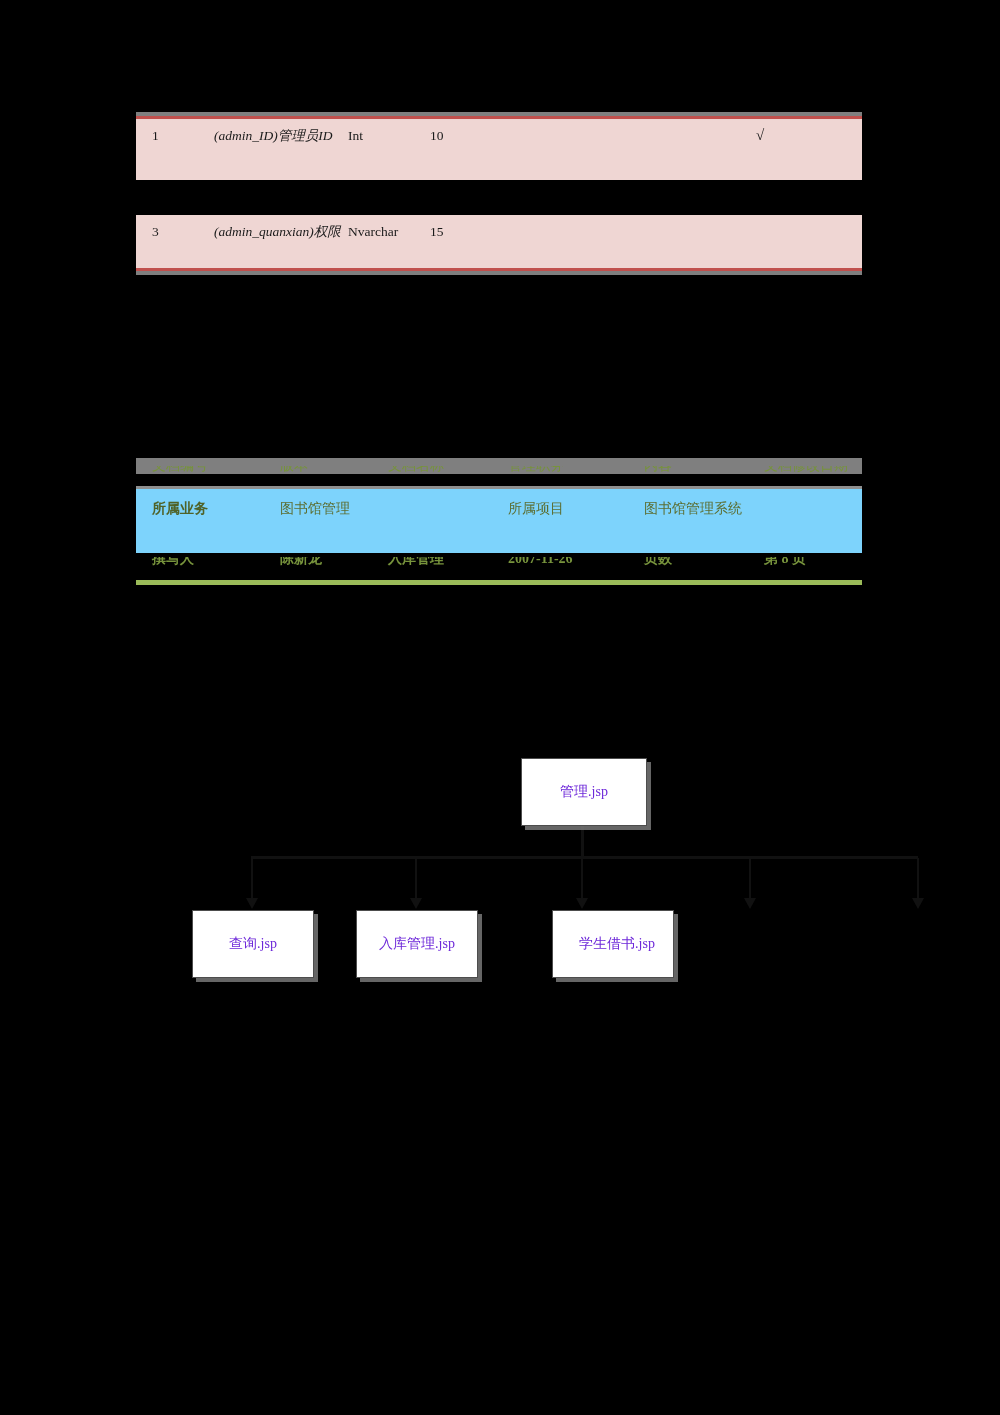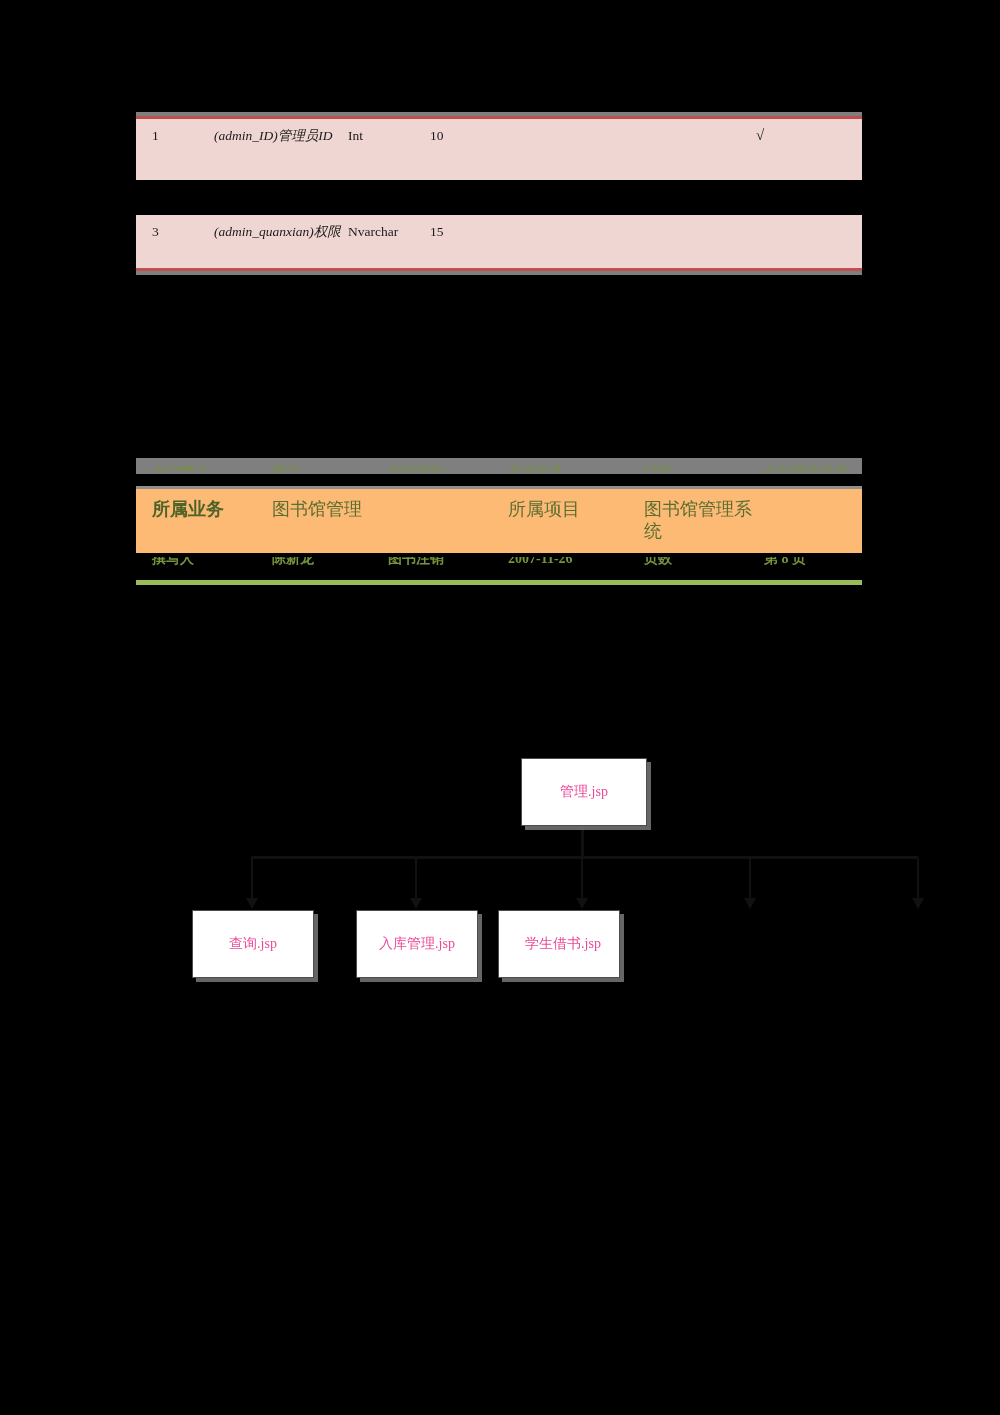--- a/index.html
+++ b/index.html
@@ -94,23 +94,23 @@
   .green-rule-grey {
     position: absolute;
     left: 0; top: 28px;
     width: 726px; height: 3px;
     background: #8f8f8f;
   }
   .green-body-row {
     position: absolute;
     left: 0; top: 31px;
     width: 726px; height: 64px;
-    background: #fdba74;
+    background: #7dd3fc;
     color: #5b6e32;
-    font-size: 18px;
+    font-size: 14px;
     line-height: 22px;
   }
   .green-body-row .gc { position: absolute; top: 9px; }
   .green-body-row .gc.bold { font-weight: bold; color: #4f6228; }
 
   .green-foot-row {
     position: absolute;
     left: 0; top: 99px;
     width: 726px; height: 21px;
     overflow: hidden;
@@ -121,49 +121,49 @@
   }
   .green-foot-row .gc { position: absolute; top: -8px; }
   .green-band-bot {
     position: absolute;
     left: 0; top: 122px;
     width: 726px; height: 5px;
     background: #9bbb59;
   }
 
   .gx1 { left: 16px;  }
-  .gx2 { left: 136px; }
+  .gx2 { left: 144px; }
   .gx3 { left: 252px; }
   .gx4 { left: 372px; }
   .gx5 { left: 508px; }
   .gx6 { left: 620px; margin-left: 8px; }
 
   
   #diagram {
     left: 0; top: 700px;
     width: 1000px; height: 330px;
   }
   .node {
     position: absolute;
     background: #ffffff;
     border: 1px solid #4d4d4d;
     box-shadow: 4px 4px 0 0 rgba(120,120,120,0.85);
-    color: #ec4899;
+    color: #6d28d9;
     font-size: 14px;
     display: flex;
     align-items: center;
     justify-content: center;
     text-align: left;
     box-sizing: border-box;
   }
   #node-root { left: 521px; top: 58px;  width: 126px; height: 68px; }
   .node-leaf { top: 210px; width: 122px; height: 68px; }
   #node-c1 { left: 192px; }
   #node-c2 { left: 356px; }
-  #node-c3 { left: 498px; padding-left: 8px; }
+  #node-c3 { left: 552px; padding-left: 8px; }
   #node-c4 { left: 690px; }
   #node-c5 { left: 856px; }
 
   .edge { position: absolute; background: #111111; }
   
   #edge-stem { left: 581px; top: 126px; width: 3px; height: 32px; }
   
   #edge-bus  { left: 251px; top: 156px; width: 667px; height: 3px; }
   
   .drop { width: 2px; top: 158px; height: 44px; }
@@ -239,21 +239,21 @@
   <div class="green-body-row">
     <span class="gc gx1 bold">所属业务</span>
     <span class="gc gx2">图书馆管理</span>
     <span class="gc gx4">所属项目</span>
     <span class="gc gx5" style="width:110px;display:inline-block;">图书馆管理系统</span>
   </div>
 
   <div class="green-foot-row">
     <span class="gc gx1">撰写人</span>
     <span class="gc gx2">陈新龙</span>
-    <span class="gc gx3">图书注销</span>
+    <span class="gc gx3">入库管理</span>
     <span class="gc gx4">2007-11-26</span>
     <span class="gc gx5">页数</span>
     <span class="gc gx6">第 8 页</span>
   </div>
 
   <div class="green-band-bot"></div>
 </div>
 
 <div class="abs" id="diagram">
 

